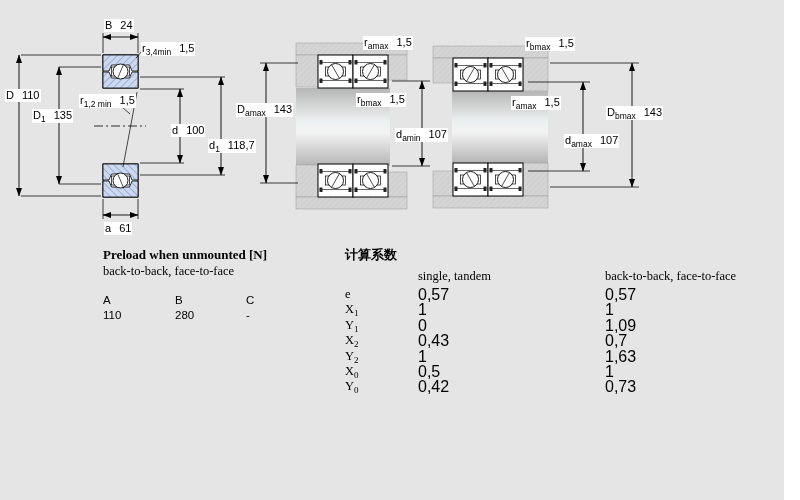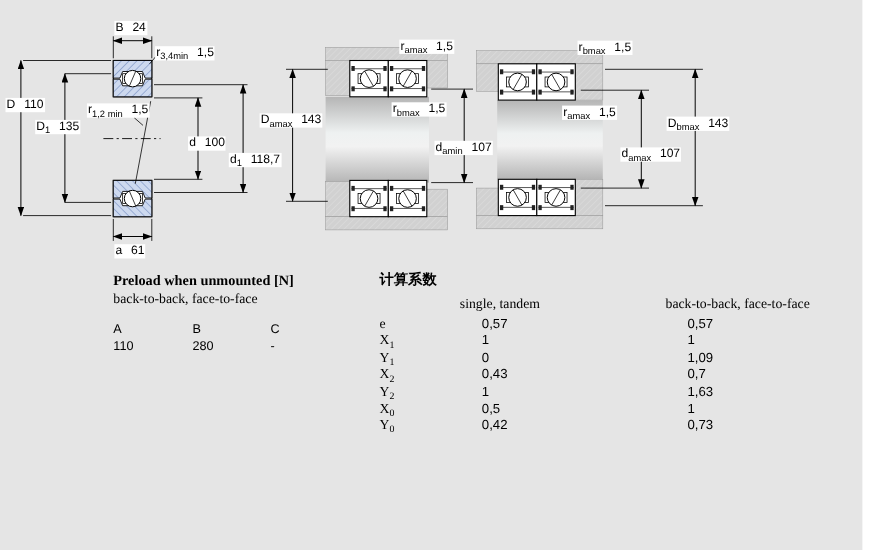--- a/index.html
+++ b/index.html
@@ -23,21 +23,21 @@
 
   
   #factors-table{position:absolute;left:345px;top:247px;width:440px;}
   .ft-title{font-family:"DejaVu Sans",sans-serif;font-weight:bold;font-size:13px;line-height:15px;}
   .ft-heads{display:grid;grid-template-columns:73px 187px auto;
             font-family:"Liberation Serif",serif;font-size:12.5px;line-height:14px;margin-top:7px;}
   .ft-row{display:grid;grid-template-columns:73px 187px auto;height:15.4px;}
   .ft-rows{margin-top:4px;}
   .ft-row .lab{font-family:"Liberation Serif",serif;font-size:12.5px;line-height:15px;}
   .ft-row .lab sub{font-size:9px;vertical-align:baseline;position:relative;top:3px;}
-  .ft-row .val{font-size:12px;line-height:15px;margin-left:20px;}
+  .ft-row .val{font-size:16px;line-height:15px;}
 </style>
 </head>
 <body>
 
 <div id="canvas">
 
   <svg id="drawing" width="800" height="245" viewBox="0 0 800 245">
     <defs>
       <pattern id="bh" width="5" height="5" patternUnits="userSpaceOnUse" patternTransform="rotate(45)">
         <rect width="5" height="5" fill="#cdd9ef"></rect>

